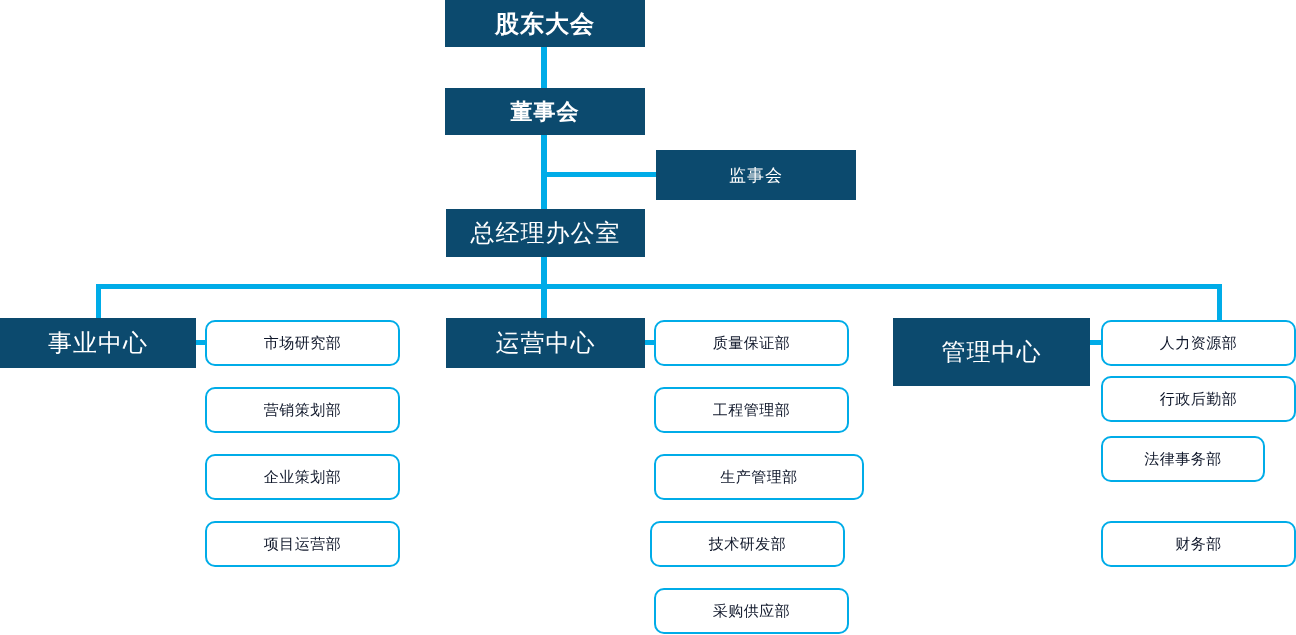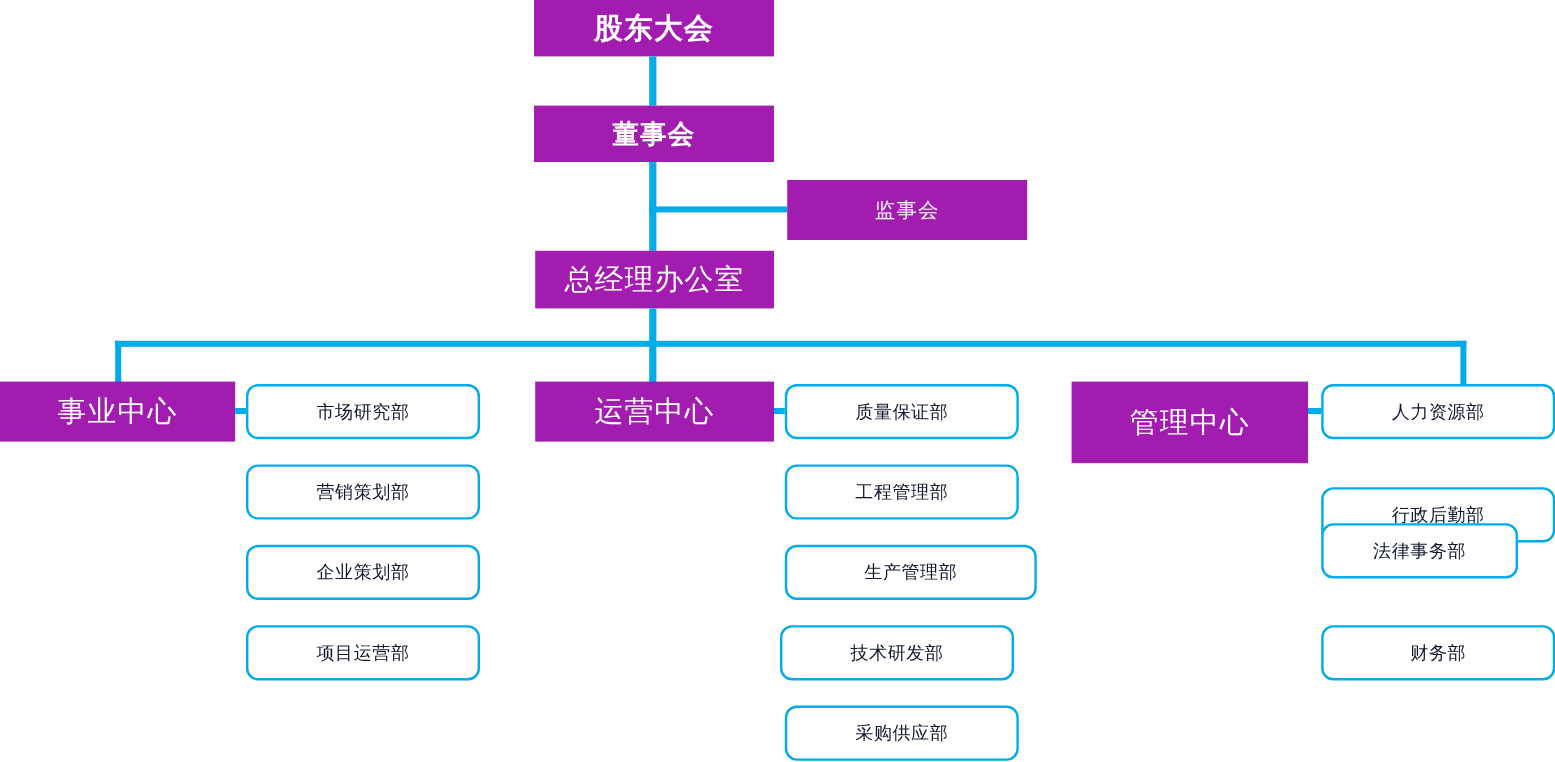--- a/index.html
+++ b/index.html
@@ -24,21 +24,21 @@
 
   
   .line {
     position: absolute;
     background: #00ACE8;
   }
 
   
   .node-solid {
     position: absolute;
-    background: #a21caf;
+    background: #0c4a6e;
     color: #ffffff;
     display: flex;
     align-items: center;
     justify-content: center;
     text-align: center;
     letter-spacing: 1px;
     box-sizing: border-box;
   }
   .node-solid.lvl1 { font-size: 24px; font-weight: bold; }
   .node-solid.lvl2 { font-size: 22px; font-weight: bold; }
@@ -115,19 +115,19 @@
   <div class="node-dept" style="left:650px; top:521px; width:195px; height:46px;">技术研发部</div>
 
   <div class="node-dept" style="left:654px; top:588px; width:195px; height:46px;">采购供应部</div>
 
   <div class="node-solid lvl4" style="left:893px; top:318px; width:197px; height:68px;">管理中心</div>
 
   <div class="line" style="left:1090px; top:340px; width:11px; height:5px;"></div>
 
   <div class="node-dept" style="left:1101px; top:320px; width:195px; height:46px;">人力资源部</div>
 
-  <div class="node-dept" style="left:1101px; top:406px; width:195px; height:46px;">行政后勤部</div>
+  <div class="node-dept" style="left:1101px; top:376px; width:195px; height:46px;">行政后勤部</div>
 
   <div class="node-dept" style="left:1101px; top:436px; width:164px; height:46px;">法律事务部</div>
 
   <div class="node-dept" style="left:1101px; top:521px; width:195px; height:46px;">财务部</div>
 
 </div>
 
 </body></html>

